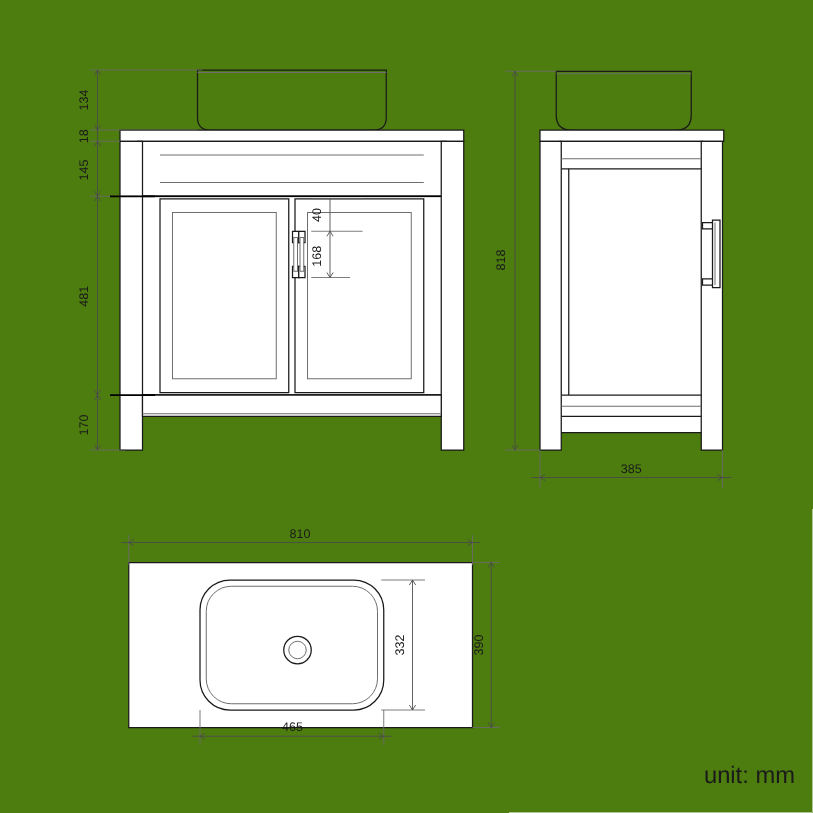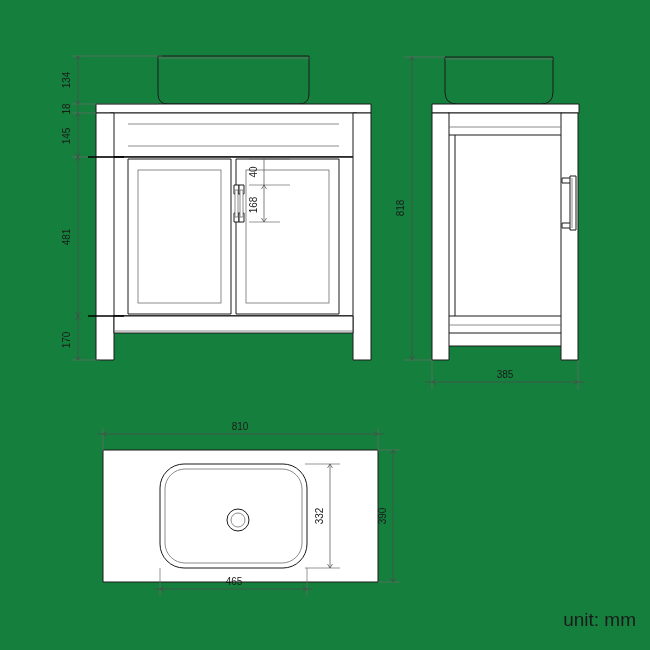--- a/index.html
+++ b/index.html
@@ -4,21 +4,21 @@
 <style>
   html, body {
     margin: 0;
     padding: 0;
     background: #ffffff;
   }
   #sheet {
     position: relative;
     width: 650px;
     height: 650px;
-    background: #15803d;
+    background: #4d7c0f;
     font-family: "Liberation Sans", sans-serif;
     overflow: hidden;
   }
   #sheet svg {
     position: absolute;
     left: 0;
     top: 0;
     width: 650px;
     height: 650px;
   }

